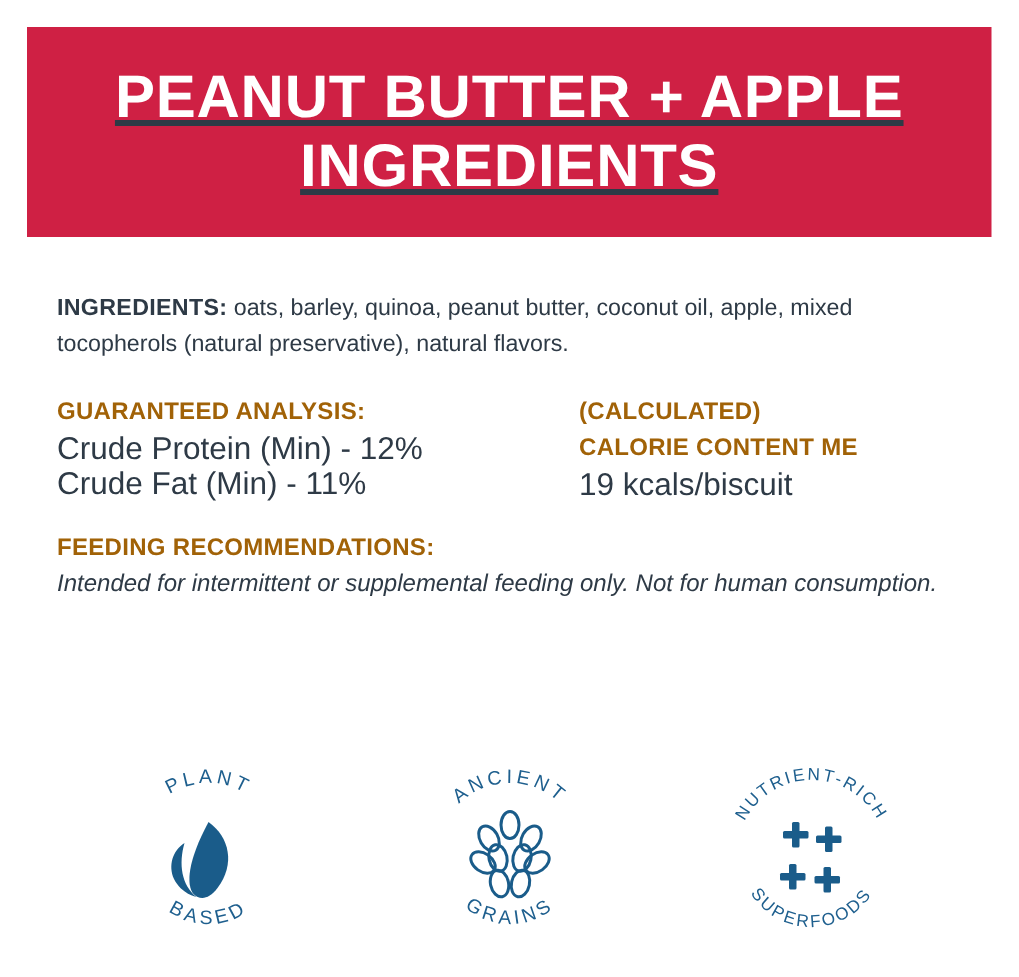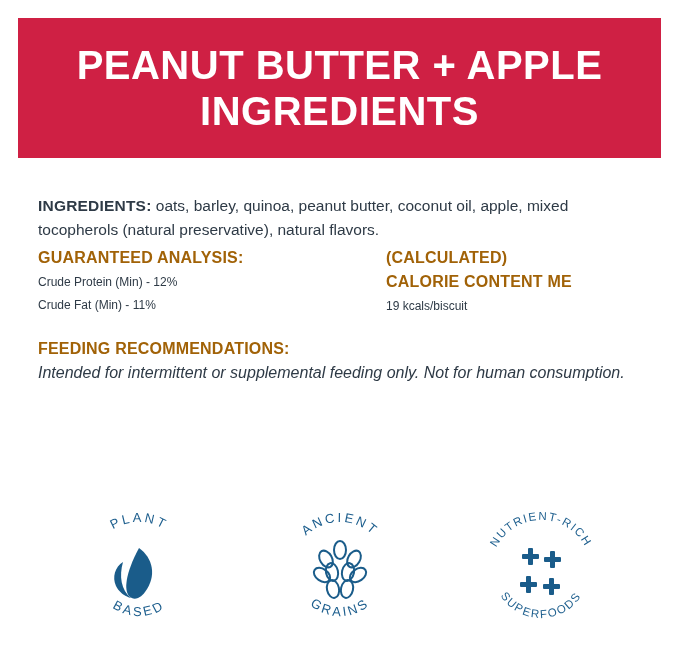--- a/index.html
+++ b/index.html
@@ -29,20 +29,21 @@
     top: 18px;
     width: 643px;
     height: 140px;
     background: #cf2044;
     display: flex;
     align-items: center;
     justify-content: center;
     text-align: center;
     box-sizing: border-box;
     padding: 0 32px;
+    text-decoration: underline;
   }
   .banner-title {
     color: #ffffff;
     font-size: 40px;
     line-height: 46px;
     font-weight: bold;
     letter-spacing: 0.5px;
     text-transform: uppercase;
     margin: 0;
   }
@@ -52,21 +53,21 @@
     position: absolute;
     left: 38px;
     top: 178px;
     width: 604px;
   }
 
   .ingredients-block {
     font-size: 15.5px;
     line-height: 24px;
     color: #2e3a46;
-    margin-bottom: 5px;
+    margin-bottom: 22px;
   }
   .ingredients-label {
     font-weight: bold;
     text-transform: uppercase;
     letter-spacing: 0.2px;
   }
 
   .two-col {
     display: flex;
     gap: 38px;
@@ -78,21 +79,21 @@
   .section-head {
     font-size: 16px;
     font-weight: bold;
     text-transform: uppercase;
     letter-spacing: 0.2px;
     line-height: 21px;
     margin: 0 0 3px 0;
     color: #a16207;
   }
   .section-line {
-    font-size: 12px;
+    font-size: 21px;
     line-height: 23px;
     margin: 0;
     color: #2e3a46;
   }
 
   .feeding {
     margin-top: 4px;
   }
   .feeding .section-head { margin-bottom: 4px; }
   .disclaimer {

